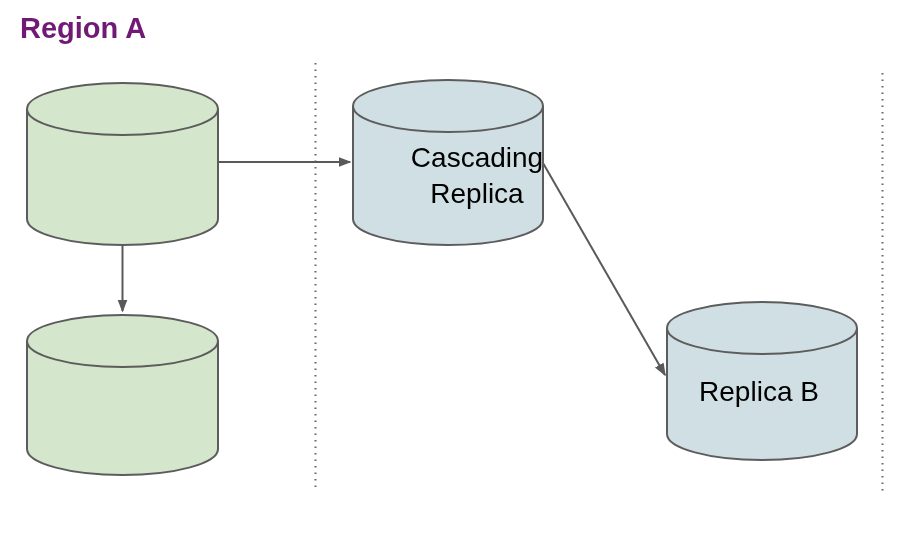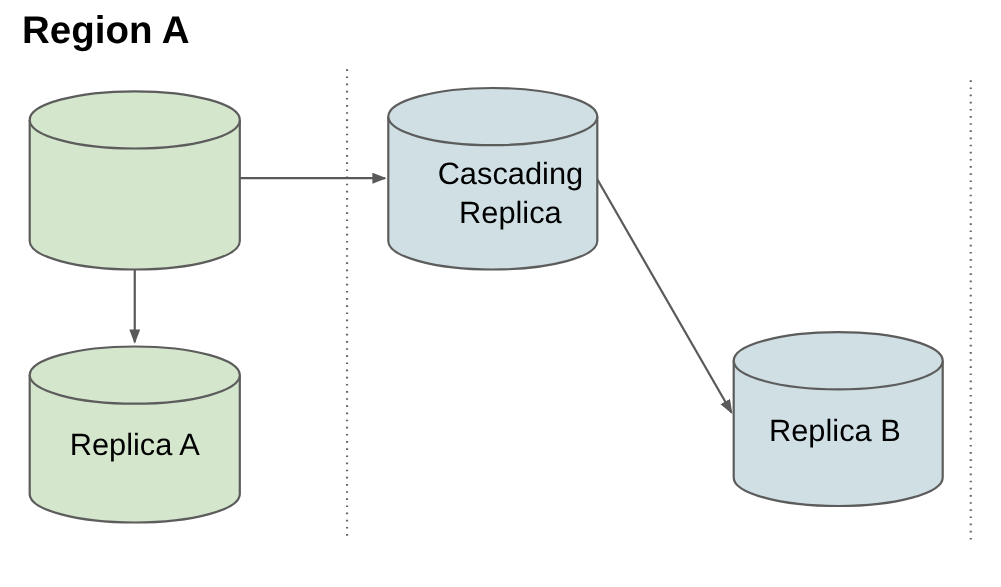--- a/index.html
+++ b/index.html
@@ -15,41 +15,41 @@
     font-family: "Liberation Sans", sans-serif;
     overflow: hidden;
   }
   .diagram-svg {
     position: absolute;
     left: 0;
     top: 0;
   }
   .region-label {
     position: absolute;
-    font-size: 35px;
+    font-size: 29px;
     font-weight: bold;
-    color: #000000;
+    color: #701a75;
     white-space: nowrap;
     line-height: 40px;
   }
   .region-a-label { left: 20px; top: 8px; }
   .region-b-label { left: 345px; top: 8px; }
   .node-label {
     position: absolute;
     display: flex;
     align-items: center;
     justify-content: center;
     text-align: center;
     font-size: 28px;
     line-height: 36px;
     color: #000000;
   }
   .node-label-primary   { left: 30px;  top: 115px; width: 185px; height: 126px; }
   .node-label-replica-a { left: 30px;  top: 341px; width: 185px; height: 128px; }
-  .node-label-cascading { left: 355px; top: 112px; width: 218px; height: 128px; }
+  .node-label-cascading { left: 355px; top: 112px; width: 218px; height: 128px; padding-left: 13px; }
   .node-label-replica-b { left: 669px; top: 330px; width: 180px; height: 124px; }
 </style>
 </head>
 <body>
 
 <div class="canvas">
 
   <svg class="diagram-svg" width="910" height="534" viewBox="0 0 910 534">
     <defs>
       <marker id="arrowhead" markerUnits="userSpaceOnUse" markerWidth="14" markerHeight="11" refX="11.5" refY="5" orient="auto">
@@ -80,17 +80,16 @@
     </g>
 
     <g>
       <path d="M667,328 L667,434 A95,26 0 0 0 857,434 L857,328" stroke-width="2" stroke-linejoin="round" fill="#cfdfe4" stroke="#5c5c5c"></path>
       <ellipse cx="762" cy="328" rx="95" ry="26" stroke-width="2" fill="#cfdfe4" stroke="#5c5c5c"></ellipse>
     </g>
   </svg>
 
   <div class="region-label region-a-label">Region A</div>
 
-  <div class="node-label node-label-replica-a">Replica A</div>
   <div class="node-label node-label-cascading">Cascading Replica</div>
   <div class="node-label node-label-replica-b">Replica B</div>
 
 </div>
 
 </body></html>

